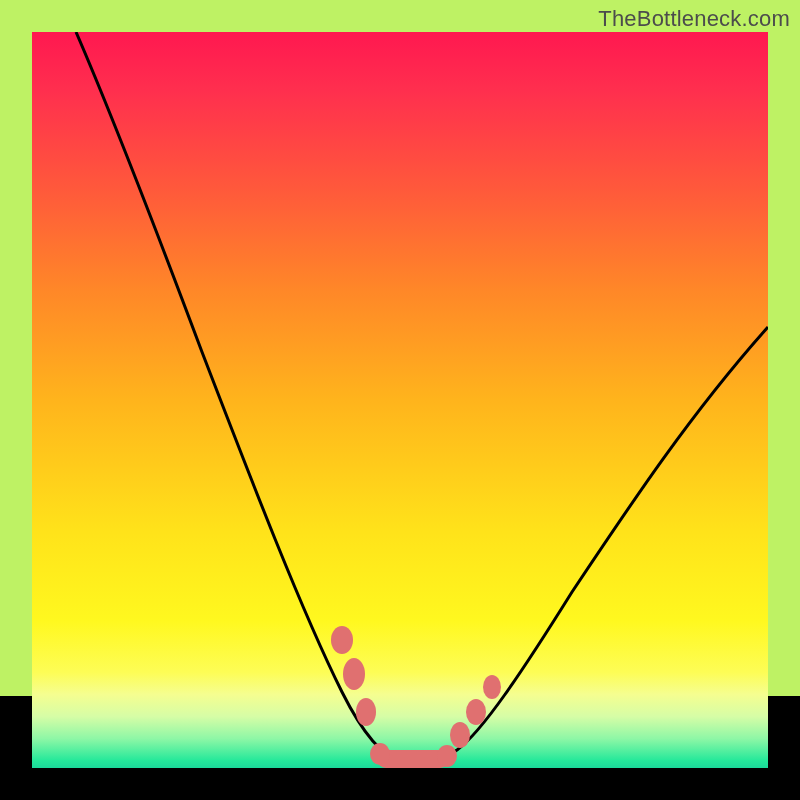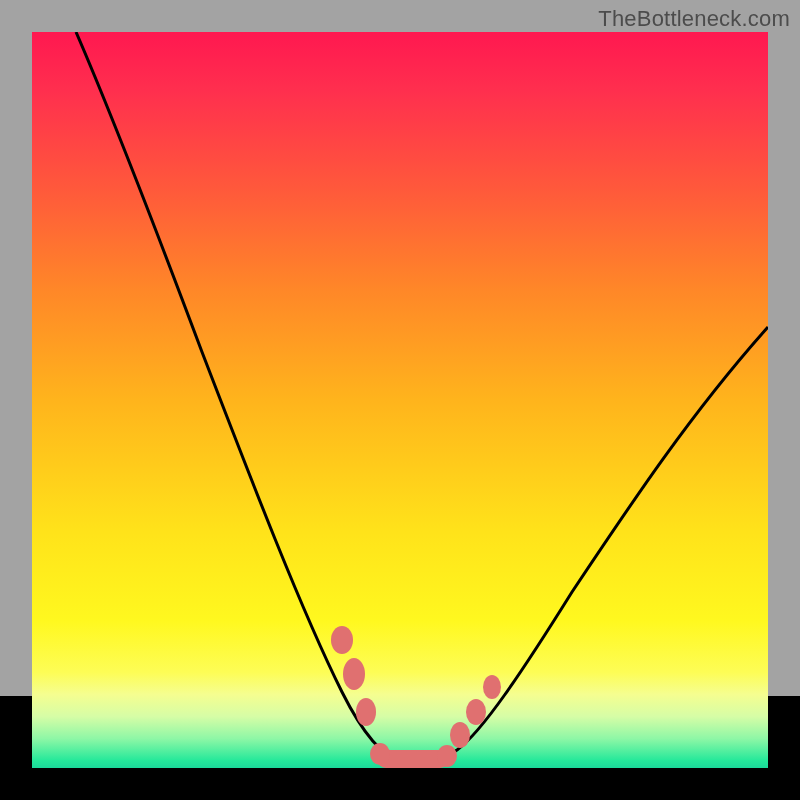--- a/index.html
+++ b/index.html
@@ -8,21 +8,21 @@
     width: 800px;
     height: 800px;
     overflow: hidden;
     background: #000;
     font-family: Arial, Helvetica, sans-serif;
   }
   .frame {
     position: relative;
     width: 800px;
     height: 696px;
-    background: #a3a3a3;
+    background: #bef264;
   }
   .plot {
     position: absolute;
     left: 32px;
     top: 32px;
     width: 736px;
     height: 736px;
     background: linear-gradient(to bottom,
       #ff1850 0%,
       #ff2f4e 8%,

